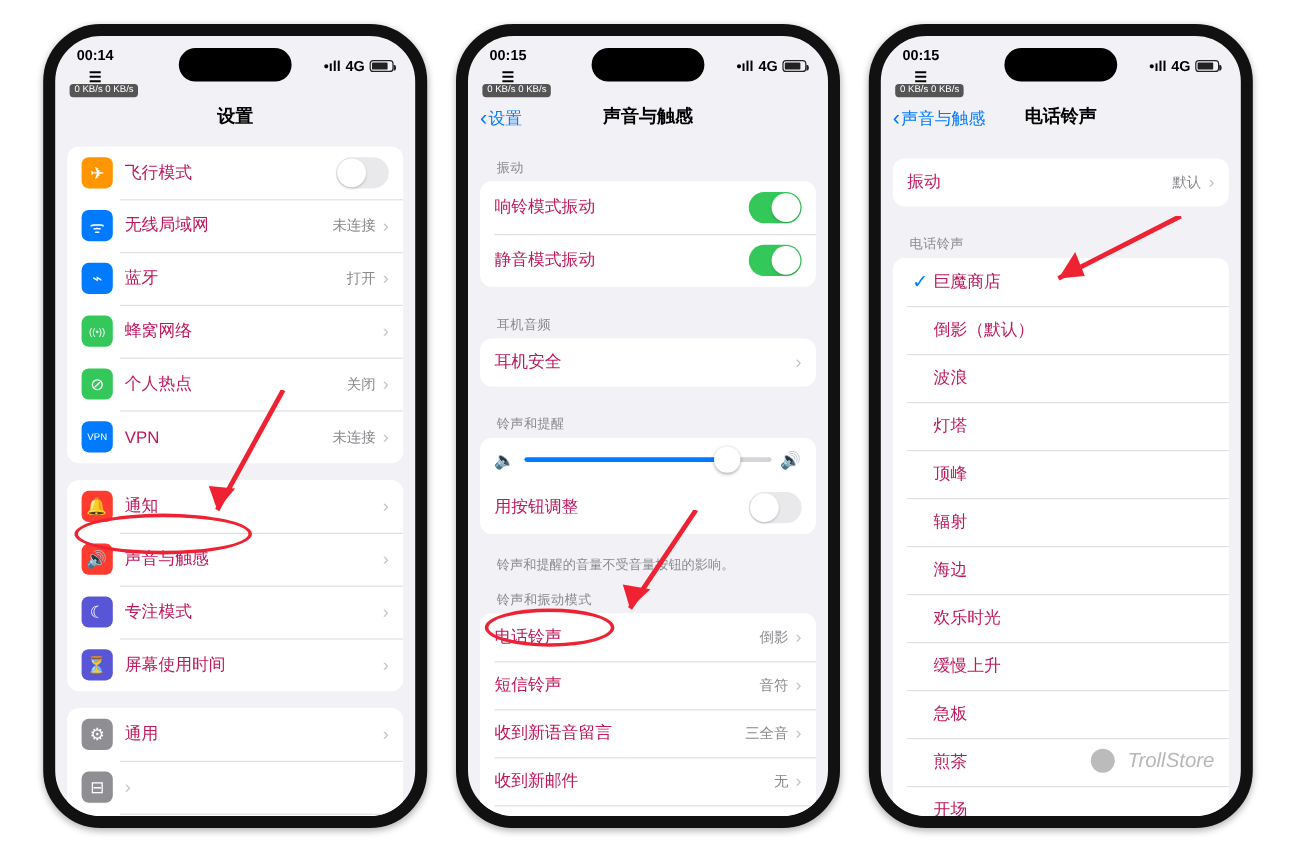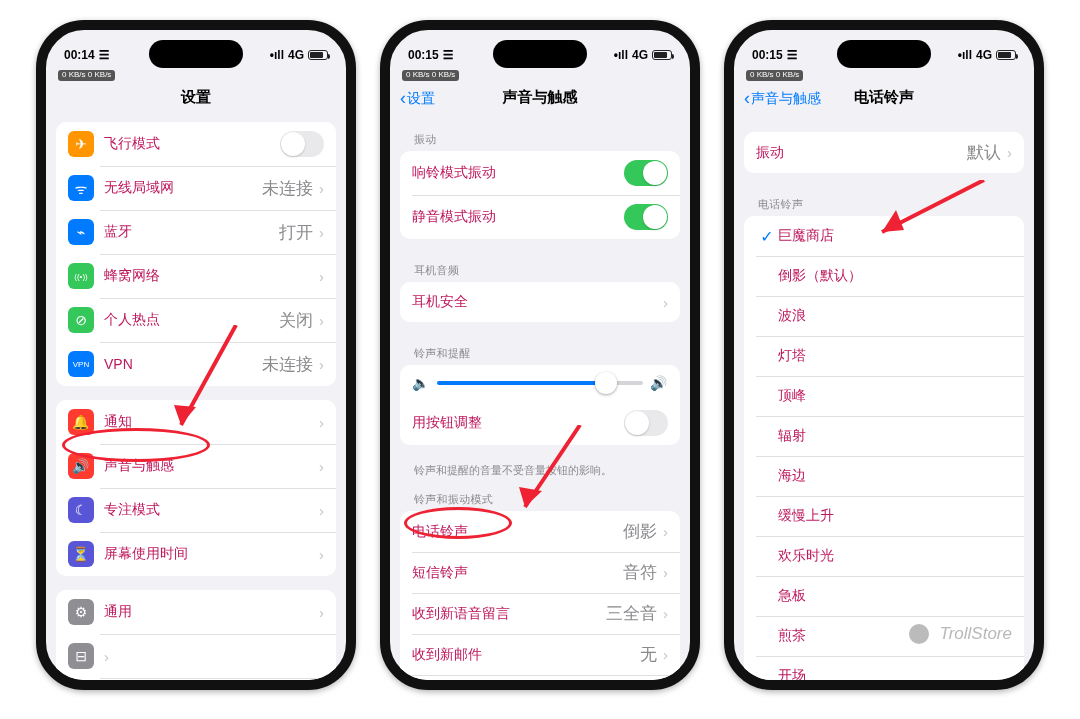--- a/index.html
+++ b/index.html
@@ -38,21 +38,21 @@
   left: 0; right: 0;
   height: 30px;
   display: flex;
   justify-content: space-between;
   align-items: center;
   padding: 0 18px;
   font-size: 12px;
   font-weight: 600;
   color: #000;
 }
-.status-bar .left { display:flex; align-items:center; gap:4px; }
+.status-bar .left { display:flex; align-items:center; gap:4px;flex-direction:column; }
 .status-bar .right { display:flex; align-items:center; gap:4px; }
 .battery {
   display:inline-block;
   width: 20px; height: 10px;
   border: 1px solid #222;
   border-radius: 3px;
   position: relative;
 }
 .battery::after {
   content:"";
@@ -144,21 +144,21 @@
 .row .icon {
   width: 26px; height: 26px;
   border-radius: 6px;
   display: flex; align-items: center; justify-content: center;
   margin-right: 10px;
   color: #fff;
   font-size: 14px;
   flex-shrink: 0;
 }
 .row .label { flex: 1; font-size: 14px; color:#be185d; }
-.row .value { font-size: 17px; color: #8a8a8e; margin-right: 6px; }
+.row .value { font-size: 12px; color: #8a8a8e; margin-right: 6px; }
 .row .chevron { color: #c4c4c7; font-size: 15px; }
 .row .check { color:#007aff; font-size:16px; width:22px; display:inline-block; text-align:center; margin-right:6px;}
 .toggle {
   width: 44px; height: 26px;
   border-radius: 13px;
   position: relative;
 }
 .toggle.off { background:#e9e9eb; }
 .toggle.on  { background:#34c759; }
 .toggle .knob {
@@ -506,25 +506,25 @@
       <div class="row no-icon">
           <span class="check"></span>
           <div class="label" style="margin-left:-6px">辐射</div>
         </div>
       <div class="row no-icon">
           <span class="check"></span>
           <div class="label" style="margin-left:-6px">海边</div>
         </div>
       <div class="row no-icon">
           <span class="check"></span>
+          <div class="label" style="margin-left:-6px">欢乐时光</div>
+        </div>
+      <div class="row no-icon">
+          <span class="check"></span>
           <div class="label" style="margin-left:-6px">缓慢上升</div>
-        </div>
-      <div class="row no-icon">
-          <span class="check"></span>
-          <div class="label" style="margin-left:-6px">欢乐时光</div>
         </div>
       <div class="row no-icon">
           <span class="check"></span>
           <div class="label" style="margin-left:-6px">急板</div>
         </div>
       <div class="row no-icon">
           <span class="check"></span>
           <div class="label" style="margin-left:-6px">煎茶</div>
         </div>
       <div class="row no-icon">

